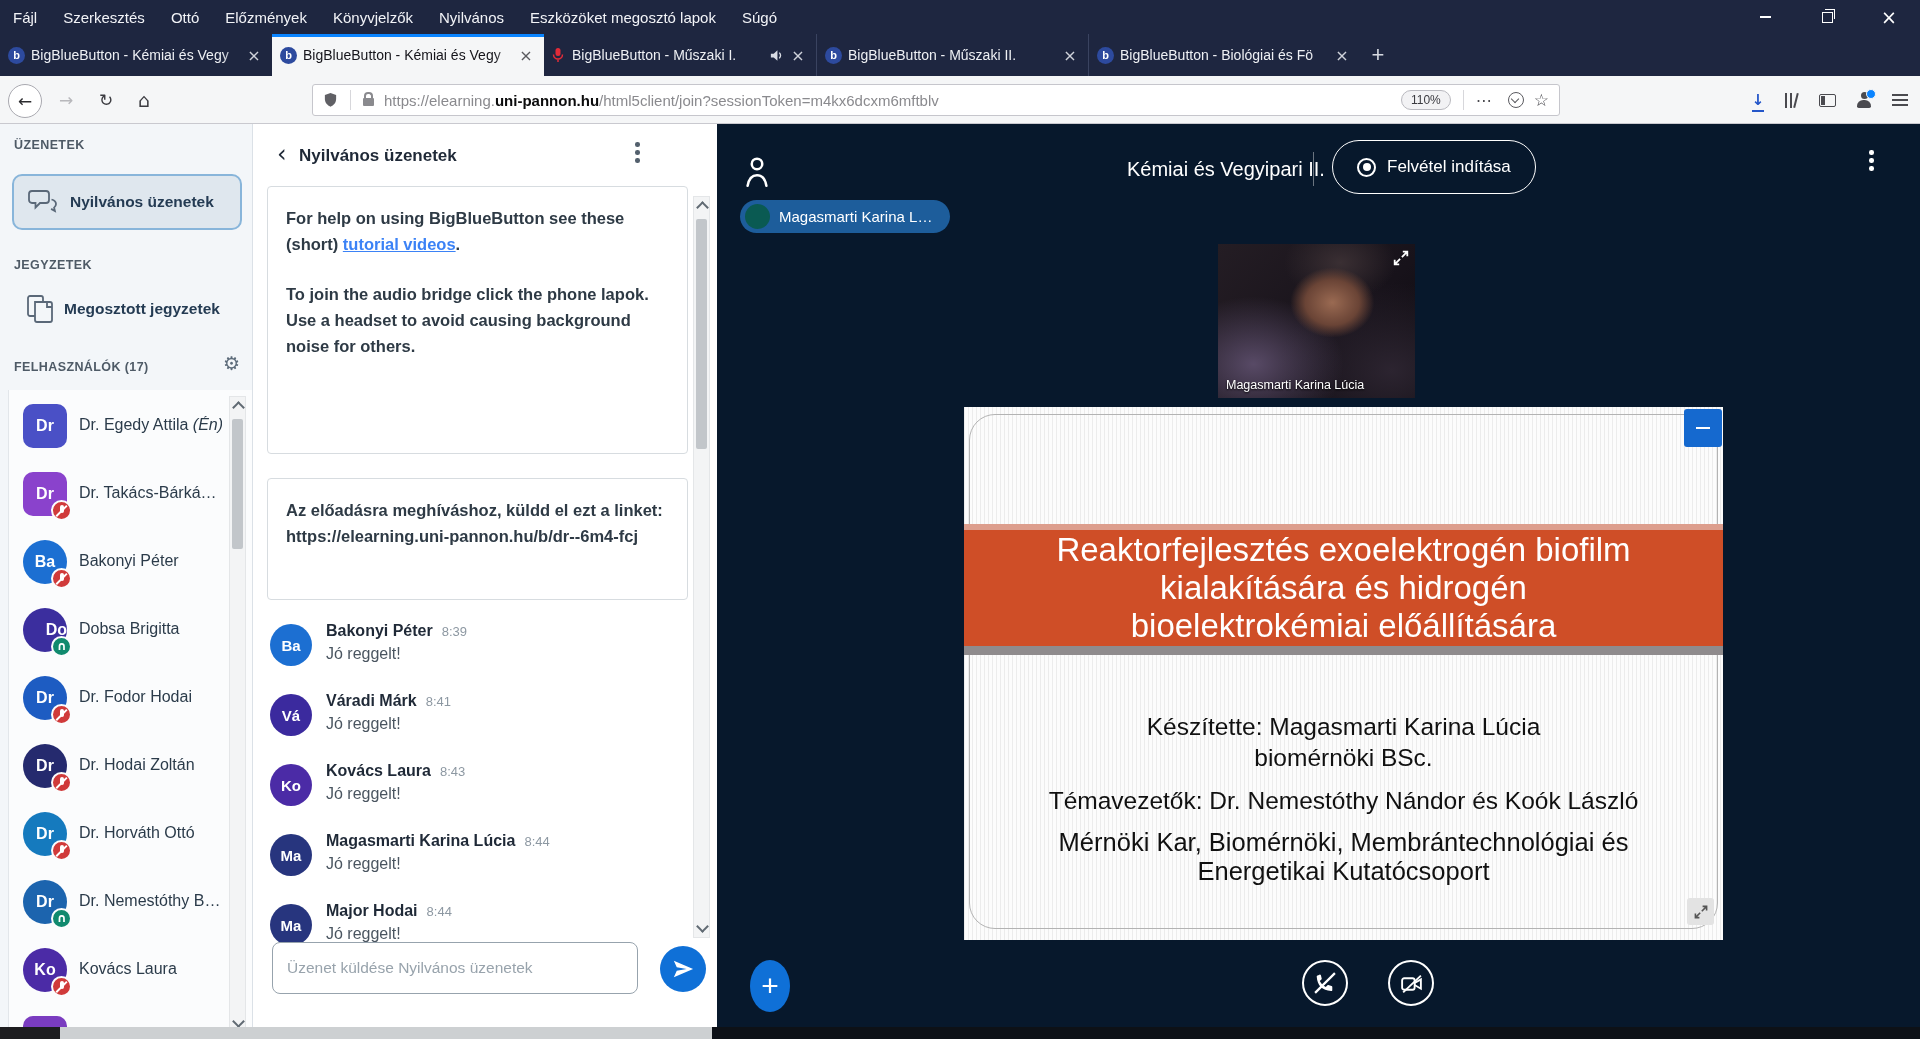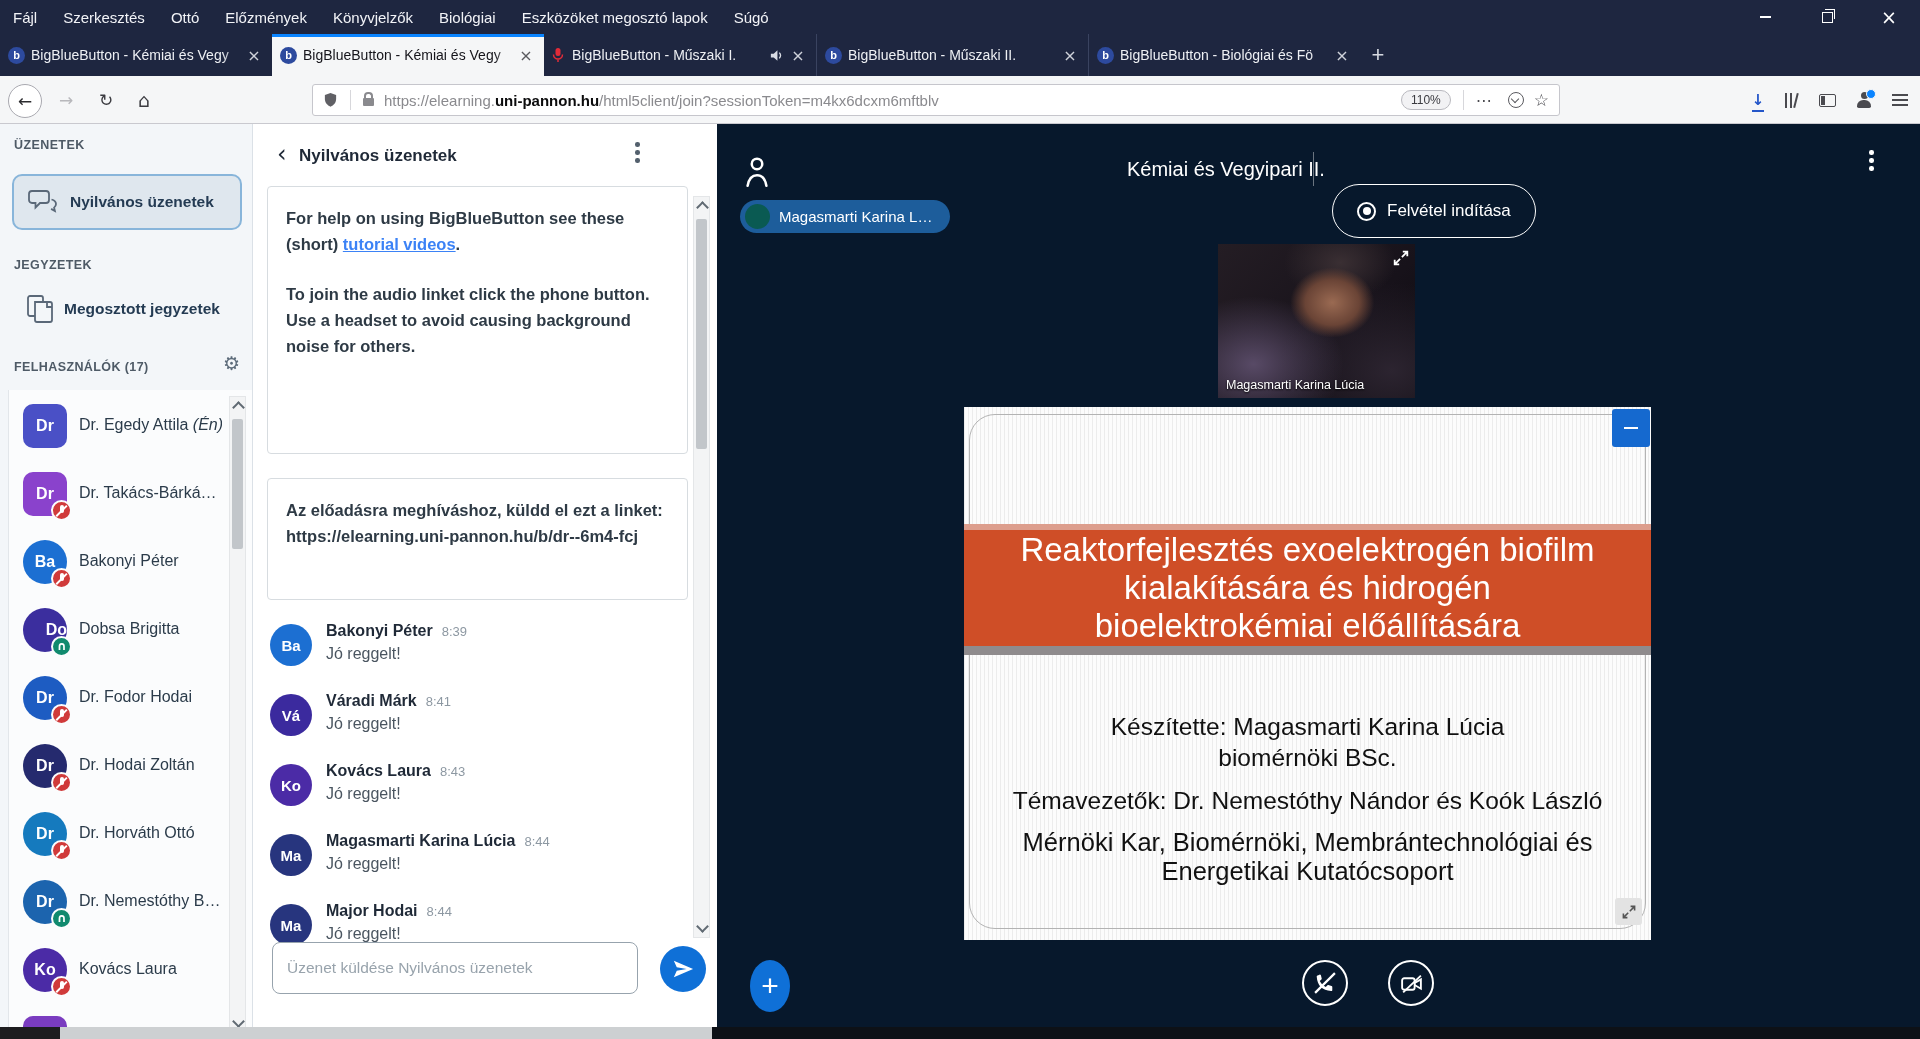--- a/index.html
+++ b/index.html
@@ -139,38 +139,38 @@
   .chat-input::placeholder{color:#98a3ac;}
   .send-btn{position:absolute;left:407px;top:822px;width:46px;height:46px;border-radius:50%;
     background:#0f70d7;display:flex;align-items:center;justify-content:center;}
 
   
   .main{position:absolute;left:717px;top:124px;right:0;bottom:0;background:#07182c;}
   .person-icon{position:absolute;left:25px;top:28px;}
   .meeting-title{position:absolute;left:410px;top:34px;font-size:20px;color:#fff;}
   .title-divider{position:absolute;left:596px;top:28px;width:1px;height:34px;background:rgba(255,255,255,.4);}
   .record-pill{position:absolute;left:615px;top:16px;height:54px;padding:0 24px;border:1px solid #fff;
-    border-radius:27px;display:flex;align-items:center;gap:11px;color:#fff;font-size:17px;box-sizing:border-box;margin-top:44px;}
+    border-radius:27px;display:flex;align-items:center;gap:11px;color:#fff;font-size:17px;box-sizing:border-box;}
   .record-icon{width:15px;height:15px;border:2px solid #fff;border-radius:50%;position:relative;}
   .record-icon::after{content:"";position:absolute;left:3.5px;top:3.5px;width:8px;height:8px;border-radius:50%;background:#fff;}
   .main-kebab{position:absolute;left:1152px;top:26px;color:#fff;}
   .talking-pill{position:absolute;left:23px;top:76px;height:33px;padding:0 18px 0 5px;background:#1d5d9b;
     border-radius:17px;display:flex;align-items:center;gap:9px;color:#fff;font-size:15px;box-sizing:border-box;}
   .talking-dot{width:25px;height:25px;border-radius:50%;background:#0a5a52;}
   .webcam{position:absolute;left:501px;top:120px;width:197px;height:154px;overflow:hidden;
     background:
       radial-gradient(60px 50px at 58% 38%, #9a6a52 0%, #6a4436 45%, rgba(0,0,0,0) 70%),
       radial-gradient(80px 55px at 62% 12%, #3a2f33 0%, rgba(0,0,0,0) 70%),
       radial-gradient(120px 90px at 18% 78%, #584a66 0%, rgba(0,0,0,0) 75%),
       radial-gradient(140px 110px at 88% 82%, #2c2430 0%, rgba(0,0,0,0) 80%),
       linear-gradient(135deg,#241d24 0%,#17121a 60%,#0d0a0f 100%);}
   .webcam-label{position:absolute;left:8px;bottom:6px;color:#fff;font-size:12.5px;text-shadow:0 1px 2px #000;}
   .webcam-fs{position:absolute;right:5px;top:5px;}
 
-  .slide{position:absolute;left:247px;top:283px;width:687px;height:533px;background:#fcfcfc;overflow:hidden;
+  .slide{position:absolute;left:247px;top:283px;width:759px;height:533px;background:#fcfcfc;overflow:hidden;
     background-image:repeating-linear-gradient(to right,#ececec 0px,#ececec 1px,rgba(0,0,0,0) 1px,rgba(0,0,0,0) 4px);}
   .slide-page{position:absolute;left:5px;top:7px;right:5px;bottom:11px;border:1px solid #b3b3b3;border-radius:26px;}
   .slide-banner{position:absolute;left:0;top:117px;width:100%;}
   .banner-top{height:6px;background:#dd9e8d;}
   .banner-main{height:116px;background:#cf4e27;display:flex;flex-direction:column;justify-content:center;
     text-align:center;color:#fff;font-size:33px;line-height:38px;}
   .banner-bottom{height:9px;background:#8f8b8d;}
   .slide-min-btn{position:absolute;right:1px;top:2px;width:38px;height:38px;background:#1569cf;border-radius:3px;
     display:flex;align-items:center;justify-content:center;}
   .slide-min-glyph{width:14px;height:2.5px;background:#fff;}
@@ -199,21 +199,21 @@
 <body>
 
 <div id="screen">
 
   <div class="titlebar">
     <span class="menu-item">Fájl</span>
     <span class="menu-item">Szerkesztés</span>
     <span class="menu-item">Ottó</span>
     <span class="menu-item">Előzmények</span>
     <span class="menu-item">Könyvjelzők</span>
-    <span class="menu-item">Biológiai</span>
+    <span class="menu-item">Nyilvános</span>
     <span class="menu-item">Eszközöket megosztó lapok</span>
     <span class="menu-item">Súgó</span>
     <div class="win-controls">
       <span class="win-btn">
           <span class="win-min-glyph"></span>
         </span>
       <span class="win-btn">
           <span class="win-restore-glyph"></span>
         </span>
       <span class="win-btn">
@@ -398,21 +398,21 @@
     </div>
   </div>
 
   <div class="chat">
     <span class="chat-back">‹</span>
     <span class="chat-title">Nyilvános üzenetek</span>
     <span class="kebab chat-kebab"></span>
 
     <div class="sys-box welcome-box">
       <p><span>For help on using BigBlueButton see these (short) </span><a href="#">tutorial videos</a><span>.</span></p>
-      <p>To join the audio linket click the phone button. Use a headset to avoid causing background noise for others.</p>
+      <p>To join the audio bridge click the phone lapok. Use a headset to avoid causing background noise for others.</p>
     </div>
 
     <div class="sys-box invite-box">
       <p>Az előadásra meghíváshoz, küldd el ezt a linket: https://elearning.uni-pannon.hu/b/dr--6m4-fcj</p>
     </div>
 
     <div class="msg" style="top:498px;">
       <span class="msg-av" style="background: rgb(28, 111, 210);">Ba</span>
       <span class="msg-head">
           <span class="msg-author">Bakonyi Péter</span>

